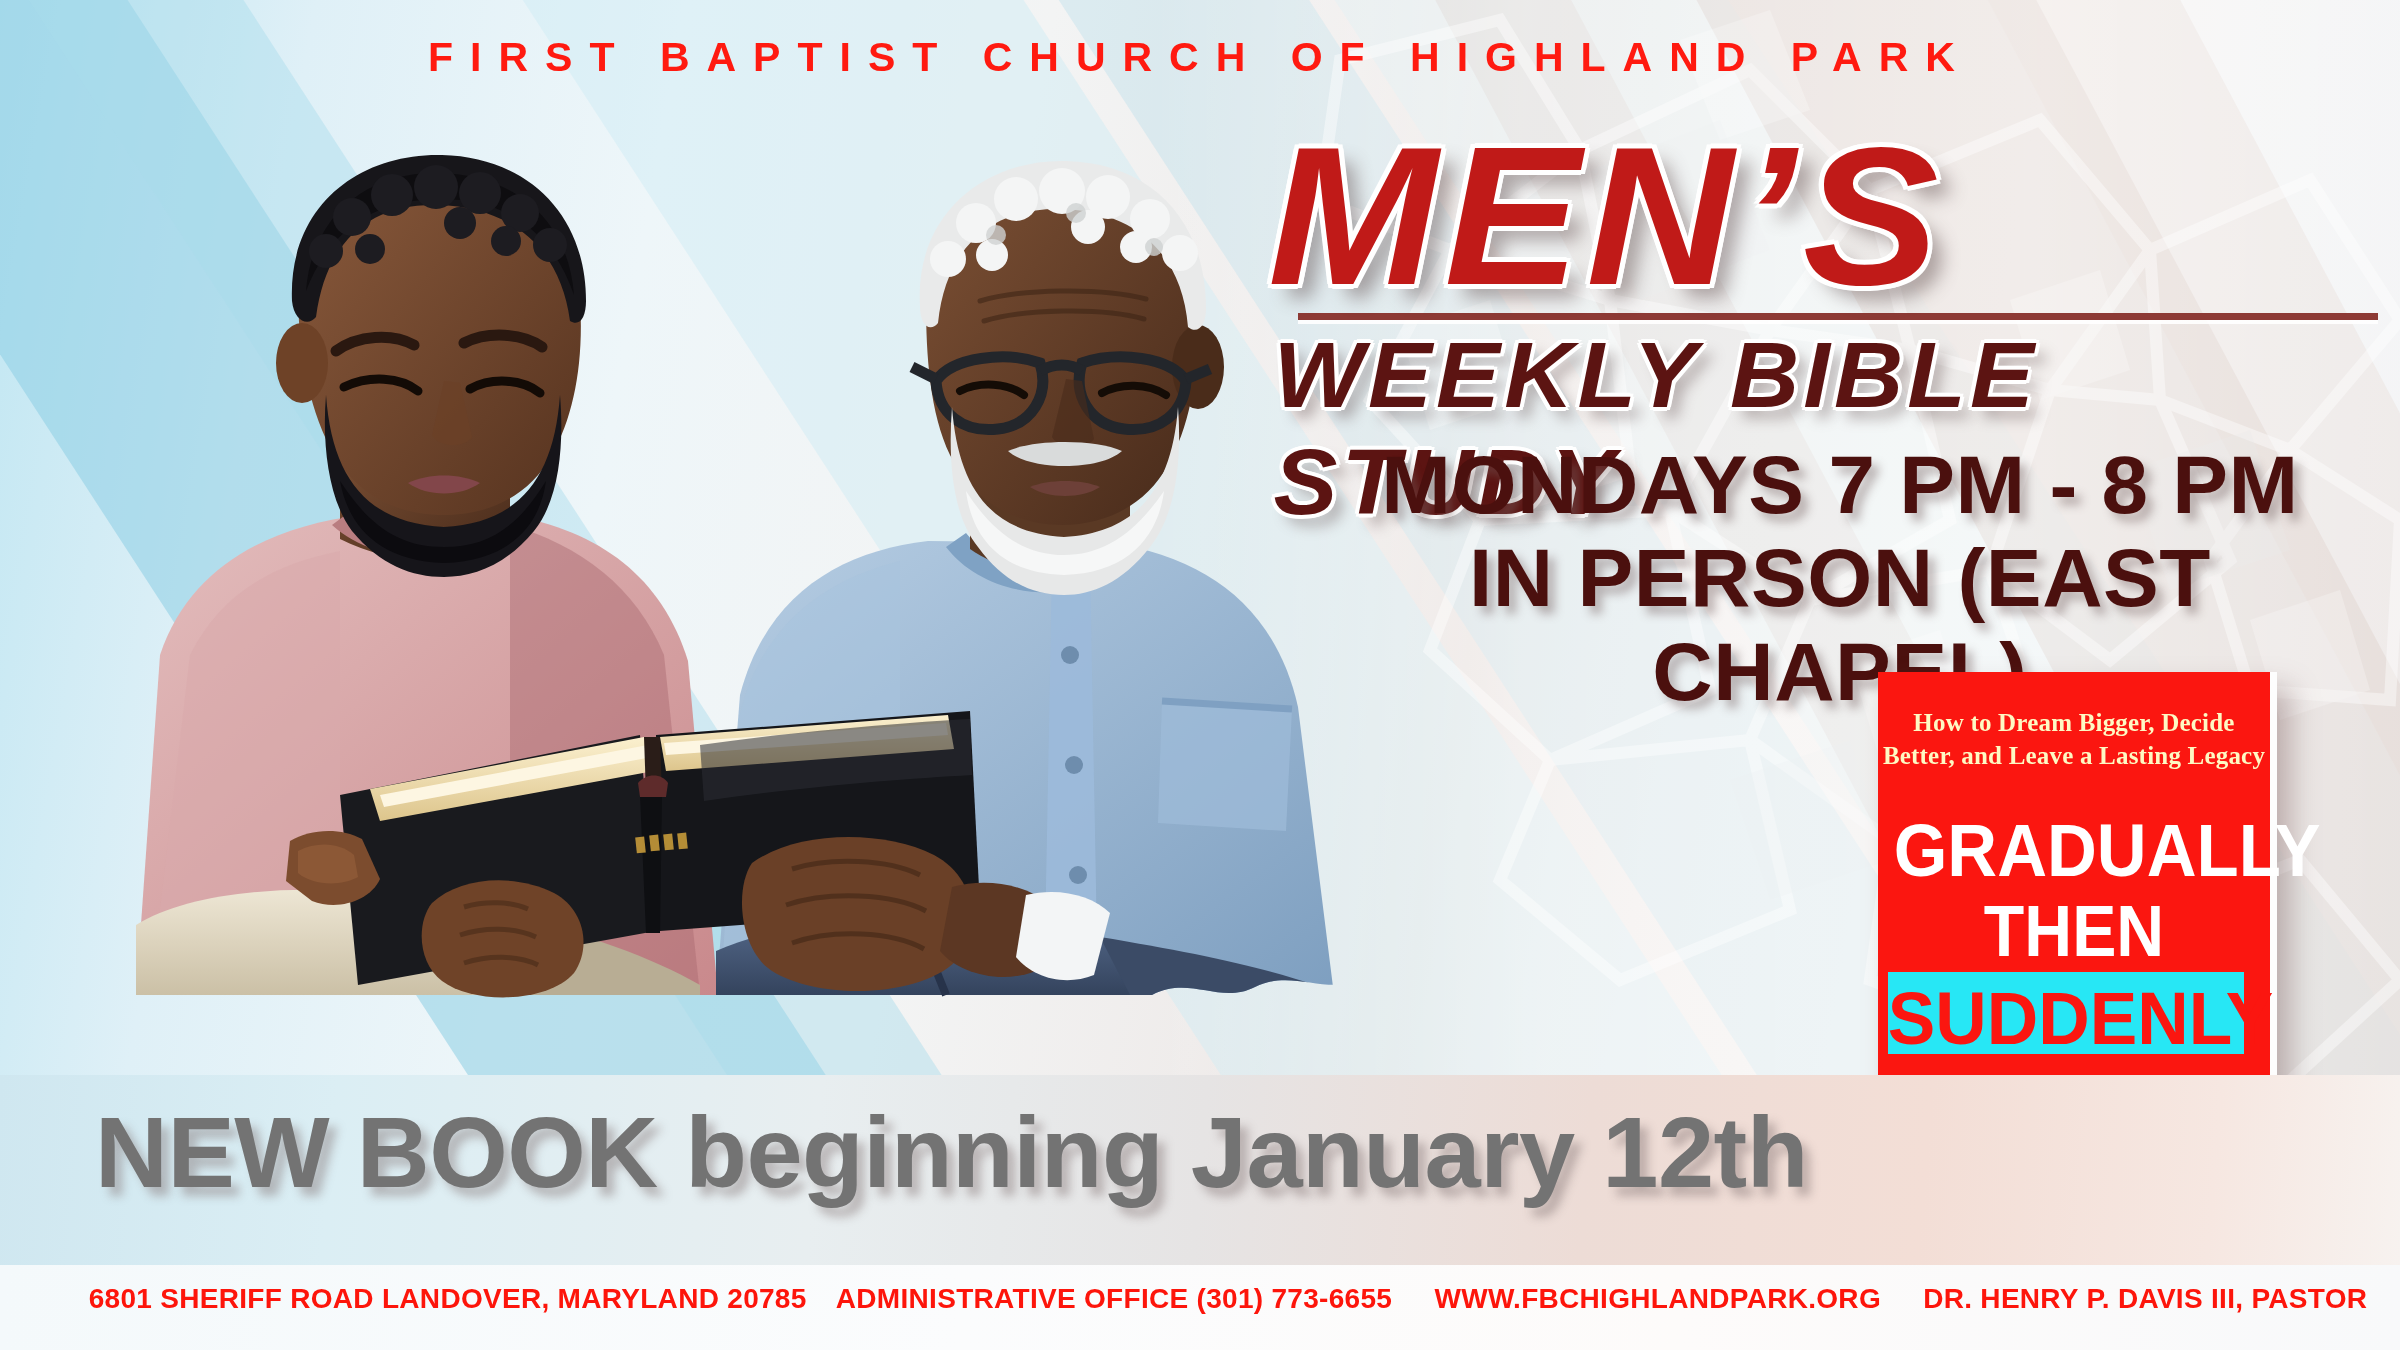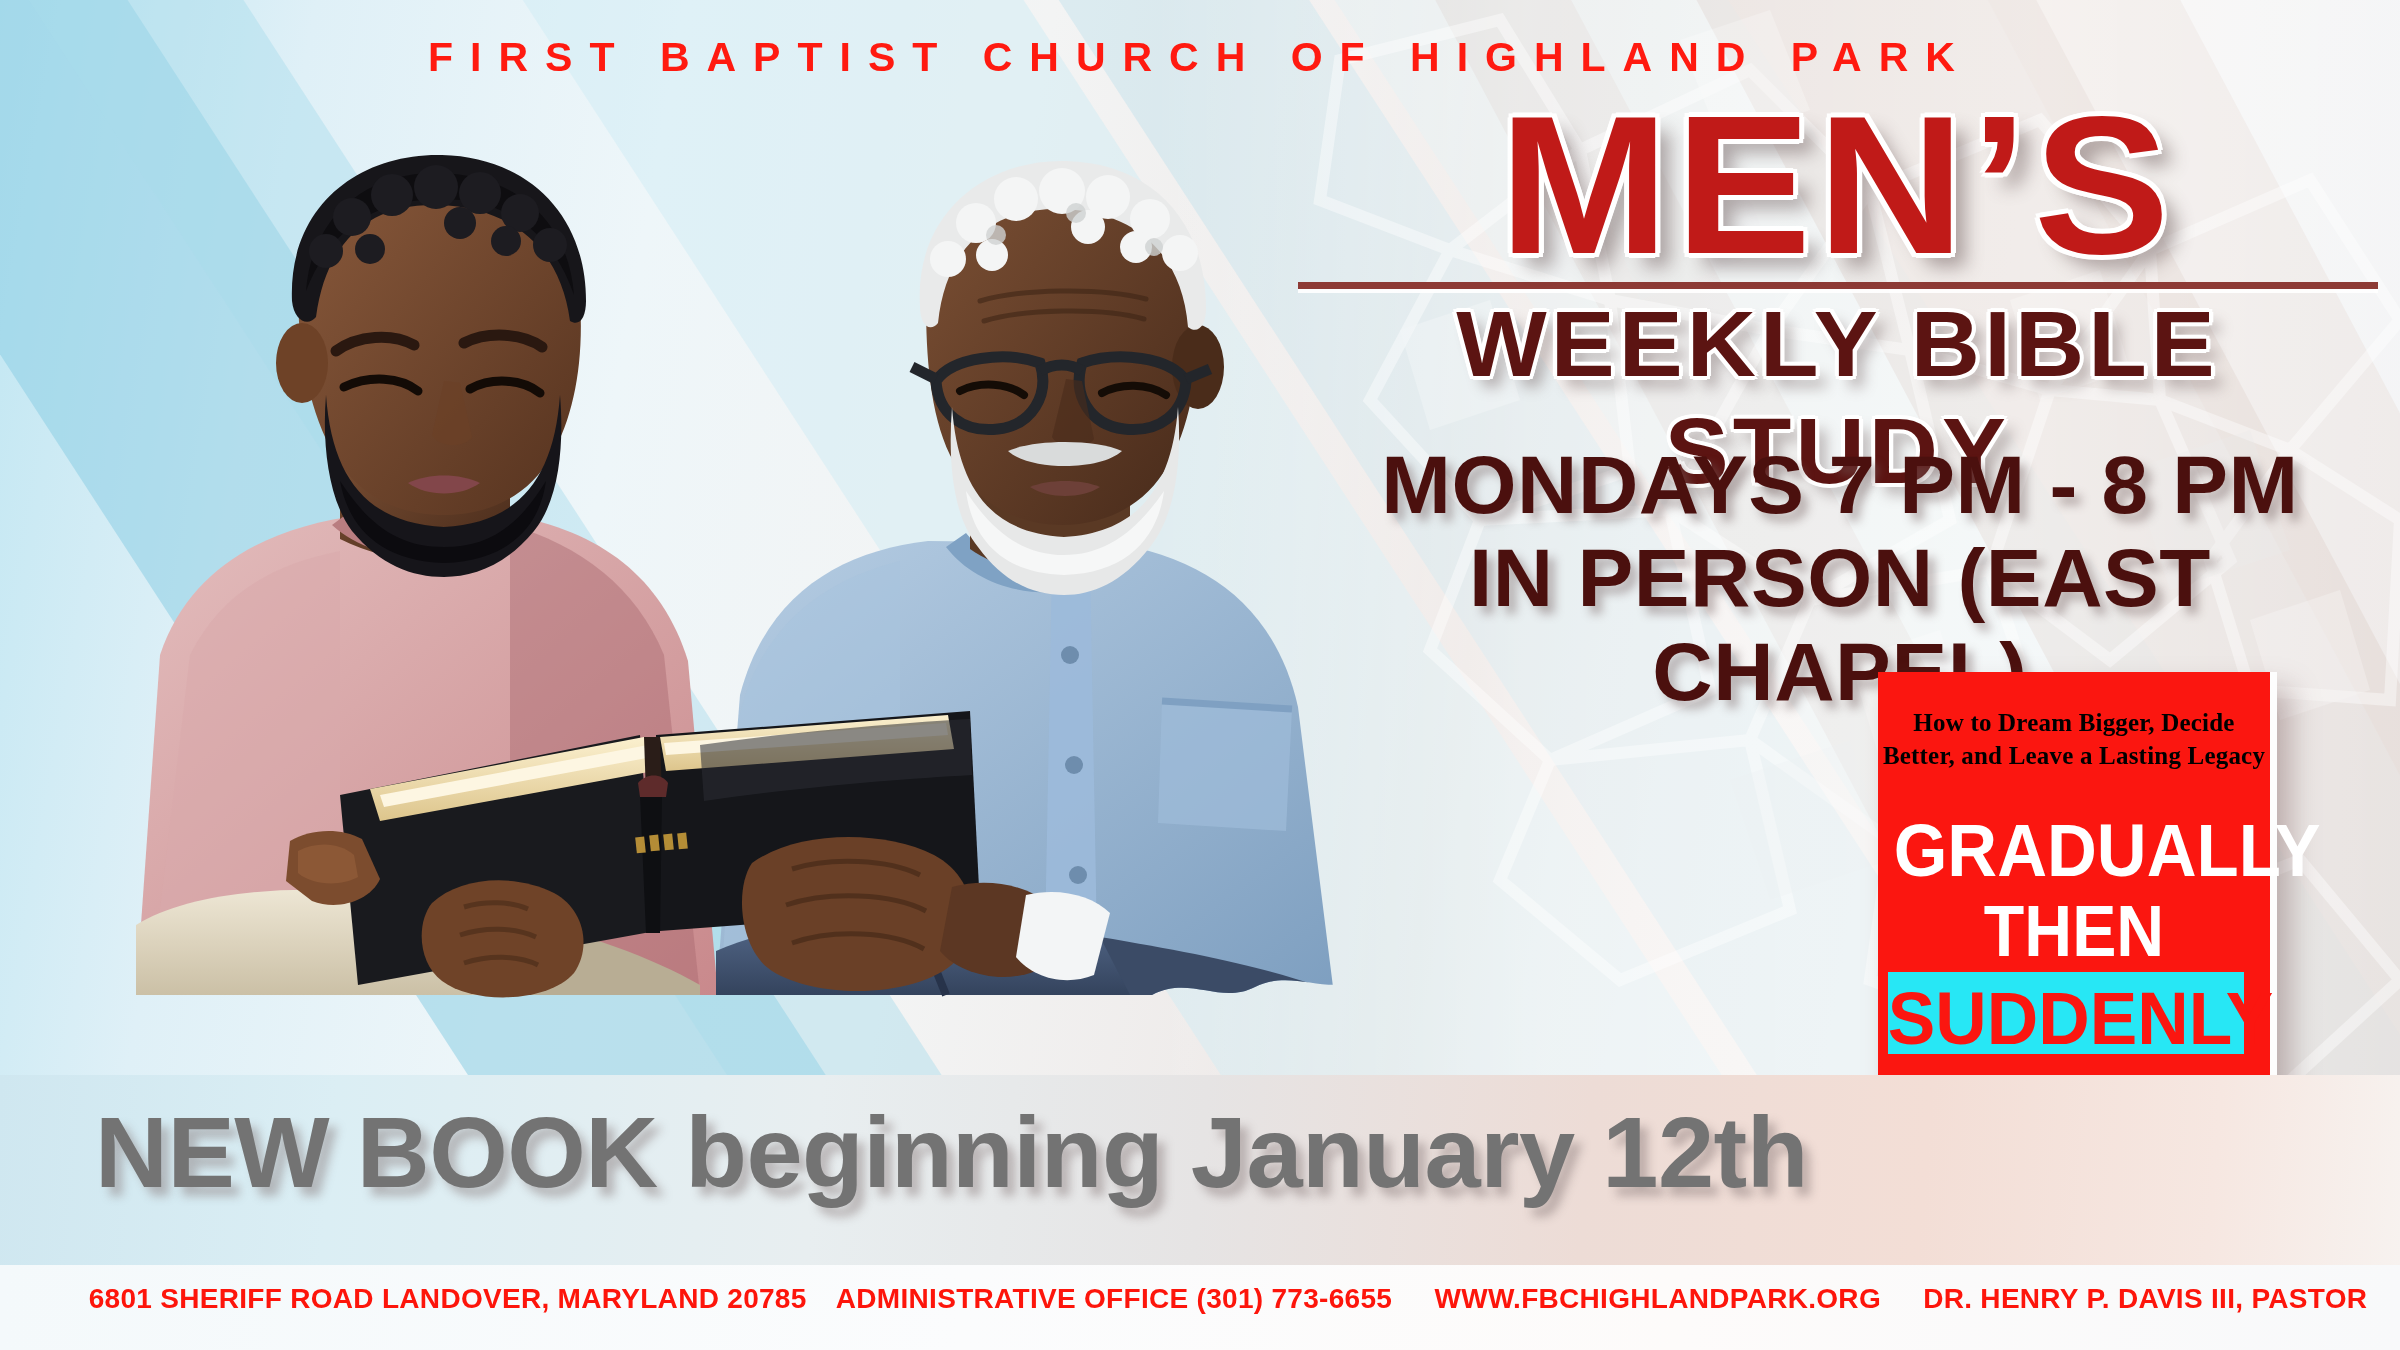--- a/index.html
+++ b/index.html
@@ -62,21 +62,21 @@
   
   .church-line{
     position:absolute;left:0;top:34px;width:2400px;text-align:center;
     font-size:41px;font-weight:700;color:#ff1a10;
     letter-spacing:17px;white-space:nowrap;
     font-family:"Liberation Sans",sans-serif;
   }
 
   
   .headline{
-    position:absolute;left:1290px;top:96px;width:1095px;text-align:center;
+    position:absolute;left:1290px;top:127px;width:1095px;font-style:italic;
   }
   .mens{
     font-size:196px;line-height:.92;font-weight:700;color:#c01a18;
     letter-spacing:6px;
     -webkit-text-stroke:0px;
     text-shadow:
       -5px 0 0 #fff, 5px 0 0 #fff, 0 -5px 0 #fff, 0 5px 0 #fff,
       -4px -4px 0 #fff, 4px -4px 0 #fff, -4px 4px 0 #fff, 4px 4px 0 #fff,
       14px 14px 18px rgba(90,70,70,.45);
     background:linear-gradient(180deg,#d32a22 0%,#c4201c 40%,#971715 100%);
@@ -109,21 +109,21 @@
 
   
   .book{
     position:absolute;left:1878px;top:672px;width:392px;height:552px;
     background:#fb1610;
     box-shadow:14px 16px 26px rgba(120,90,90,.40);
     border-right:7px solid #fdfdfd;
   }
   .book-sub{
     position:absolute;left:0;top:34px;width:100%;text-align:center;
-    color:#000000;font-family:"Liberation Serif",serif;font-weight:700;
+    color:#fef9c3;font-family:"Liberation Serif",serif;font-weight:700;
     font-size:25px;line-height:1.32;letter-spacing:.2px;
   }
   .book-t1,.book-t2{
     position:absolute;left:0;width:100%;text-align:center;color:#fff;
     font-weight:700;letter-spacing:0px;
   }
   .book-t1{top:135px;font-size:75px;transform:scaleX(.92);}
   .book-t2{top:218px;font-size:72px;transform:scaleX(.92);}
   .book-hl{
     position:absolute;left:10px;top:300px;width:356px;height:82px;background:#27e7f5;

